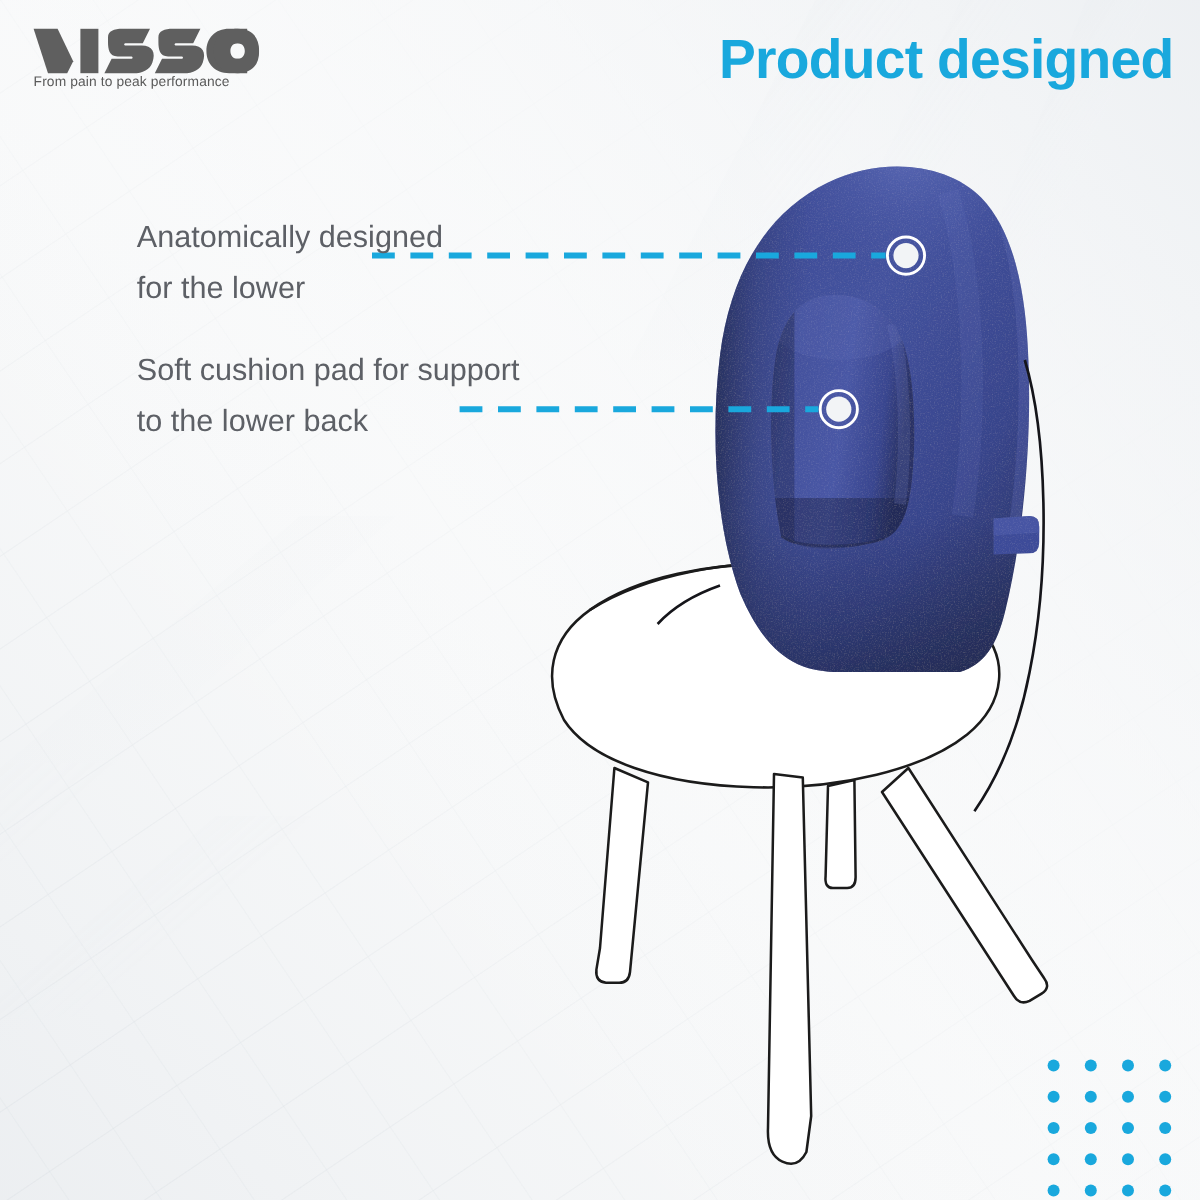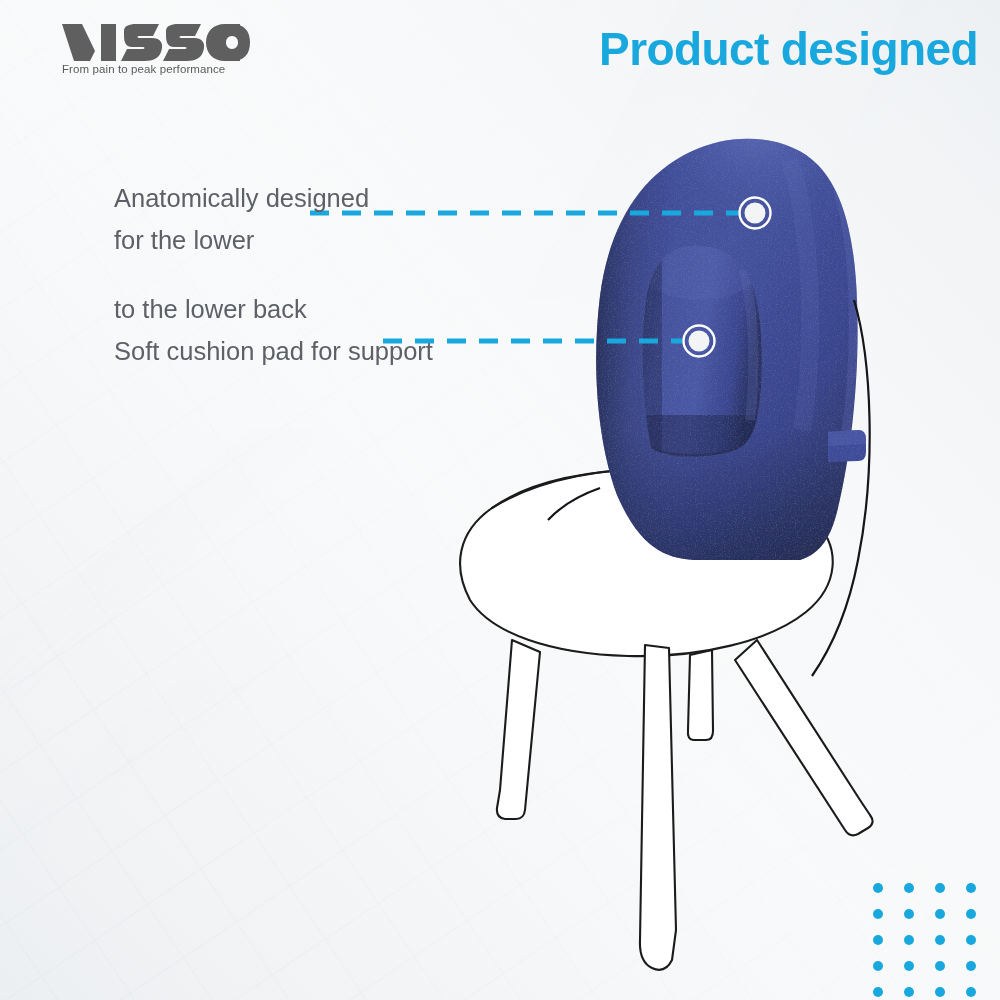--- a/index.html
+++ b/index.html
@@ -10,21 +10,21 @@
     overflow:hidden;
     position:relative;
   }
   #stage { position:absolute; inset:0; width:1000px; height:1000px; overflow:hidden; }
 
   
   .bg-base { position:absolute; inset:0; background:#fdfdfd; }
   .bg-tex  { position:absolute; inset:0; }
 
   
-  .logo-wrap { position:absolute; left:26px; top:18px; width:230px;margin-left:34px; }
+  .logo-wrap { position:absolute; left:26px; top:18px; width:230px; }
   .logo-mark { display:block; }
   .logo-tag {
     font-size:11.5px; color:#5a5a5a; letter-spacing:.1px;
     margin-top:1px; margin-left:2px; white-space:nowrap;
   }
 
   
   .heading {
     position:absolute; right:22px; top:22px;
     font-size:46px; font-weight:700; color:#19a8dd;
@@ -289,22 +289,22 @@
       <circle cx="699" cy="341" r="10.5" fill="#f2f4f6"></circle>
     </g>
   </svg>
 
   <div class="callout" id="callout-1">
     <div class="ln">Anatomically designed</div>
     <div class="ln">for the lower</div>
   </div>
 
   <div class="callout" id="callout-2">
+    <div class="ln">Soft cushion pad for support</div>
     <div class="ln">to the lower back</div>
-    <div class="ln">Soft cushion pad for support</div>
   </div>
 
   <svg id="dot-grid" width="130" height="140" viewBox="0 0 130 140">
       <circle cx="8" cy="8" r="5" fill="#19a8dd"></circle>
       <circle cx="39" cy="8" r="5" fill="#19a8dd"></circle>
       <circle cx="70" cy="8" r="5" fill="#19a8dd"></circle>
       <circle cx="101" cy="8" r="5" fill="#19a8dd"></circle>
       <circle cx="8" cy="34" r="5" fill="#19a8dd"></circle>
       <circle cx="39" cy="34" r="5" fill="#19a8dd"></circle>
       <circle cx="70" cy="34" r="5" fill="#19a8dd"></circle>

